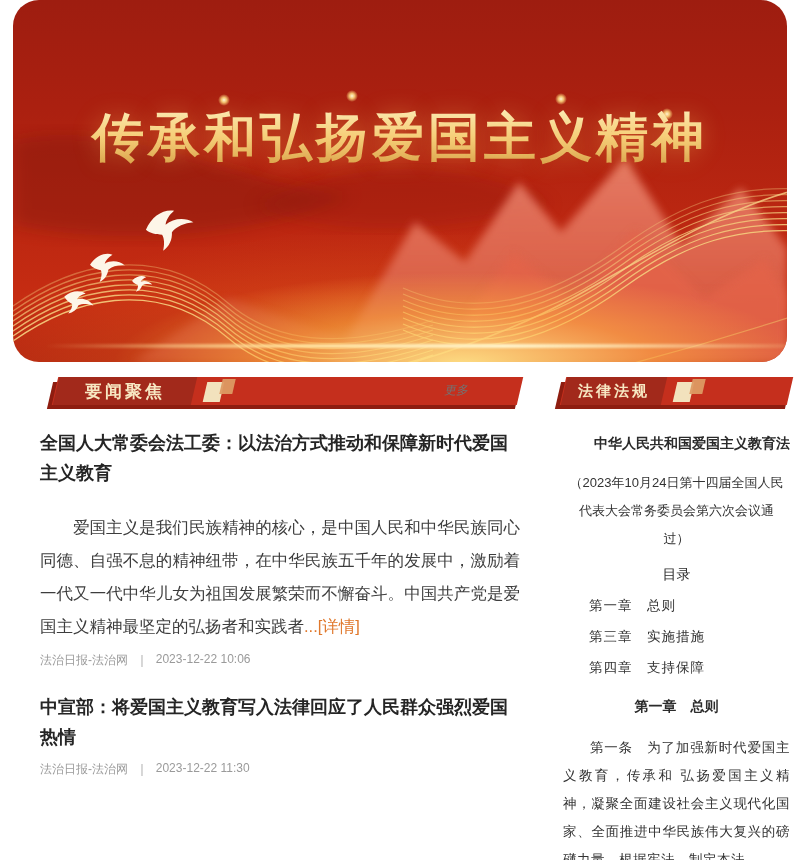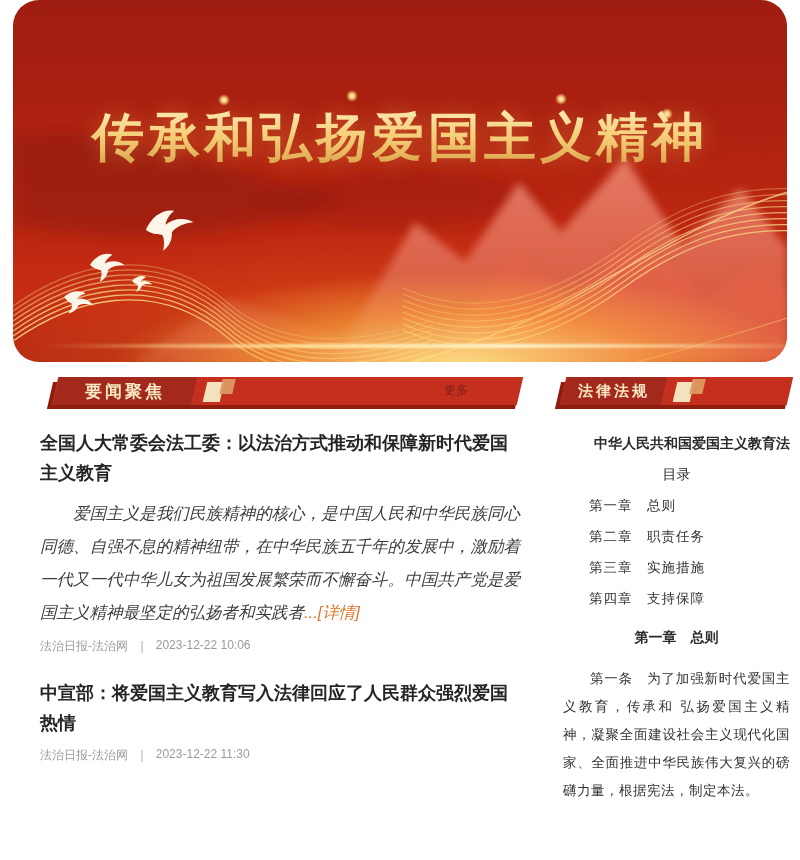--- a/index.html
+++ b/index.html
@@ -37,33 +37,33 @@
   .sec-head { position:relative; height:28px; }
   .sec-head .shadow { position:absolute; left:-5px; right:2px; top:5px; height:27px;
     background:#8e1d10; transform:skewX(-13deg); }
   .sec-head .bar { position:absolute; inset:0; background:#c52f1d; transform:skewX(-13deg); }
   .sec-head .label { position:absolute; left:1px; top:0; bottom:0; background:#a2291b;
     transform:skewX(-13deg); display:flex; align-items:center; justify-content:center; }
   .sec-head .label span { transform:skewX(13deg); color:#f7e7c2; font-weight:700; letter-spacing:3px; }
   .deco1 { position:absolute; top:5px; width:17px; height:20px; background:#f2e2bd; transform:skewX(-13deg); }
   .deco2 { position:absolute; top:2px; width:13px; height:15px; background:#dd9a63; transform:skewX(-13deg); opacity:.95; }
   .more-link { position:absolute; right:52px; top:0; bottom:2px; display:flex; align-items:center;
-    color:#7f1d1d; font-size:12px; cursor:pointer; text-decoration:none; }
+    color:#737373; font-size:12px; cursor:pointer; text-decoration:none;font-style:italic; }
 
   .head-left { margin-left:15px; }
   .head-left .label { width:138px; } .head-left .label span { font-size:17px; }
   .head-left .deco1 { left:150px; } .head-left .deco2 { left:166px; }
   .head-right .label { width:100px; } .head-right .label span { font-size:15px; }
   .head-right .deco1 { left:112px; } .head-right .deco2 { left:128px; }
 
   
   .article-title { margin:23px 0 4px; font-size:18px; line-height:30px; font-weight:700;
     color:#252525; cursor:pointer; }
-  .article-body { margin-top:9px; font-size:16.5px; line-height:33px; color:#3d3d3d;
-    text-indent:2em; text-align:justify;font-style:italic; }
+  .article-body { margin-top:23px; font-size:16.5px; line-height:33px; color:#3d3d3d;
+    text-indent:2em; text-align:justify; }
   .detail-link { color:#e0782c; cursor:pointer; }
   .source-line { margin:9px 0 2px; font-size:12px; color:#9a9a9a; display:flex; align-items:flex-start; gap:8px; }
 
   
   .law-title { margin-top:30px; font-size:14px; font-weight:700; color:#2b2b2b; text-align:right; }
   .law-sub { margin-top:16px; font-size:13px; line-height:28px; color:#333; text-align:center; padding:0 4px; }
   .toc-title { margin-top:13px; font-size:14px; font-weight:400; color:#2b2b2b; text-align:center; }
   .chapter-list { list-style:none; margin-top:4px; }
   .chapter-list li { margin-top:13px; font-size:13.5px; color:#333; padding-left:26px; letter-spacing:1px; }
   .sec1-heading { margin-top:21px; font-size:14px; font-weight:700; color:#2b2b2b; text-align:center; }
@@ -177,25 +177,25 @@
       <div class="shadow"></div>
       <div class="bar"></div>
       <div class="label">
         <span>法律法规</span>
       </div>
       <div class="deco1"></div>
       <div class="deco2"></div>
     </div>
 
     <div class="law-title">中华人民共和国爱国主义教育法</div>
+    <div class="law-sub">（2023年10月24日第十四届全国人民代表大会常务委员会第六次会议通过）</div>
     <div class="toc-title">目录</div>
 
     <ul class="chapter-list">
       <li>第一章　总则</li>
-      <li>第二章　职责任务</li>
       <li>第三章　实施措施</li>
       <li>第四章　支持保障</li>
     </ul>
 
     <div class="sec1-heading">第一章　总则</div>
     <div class="law-para">第一条　为了加强新时代爱国主义教育，传承和 弘扬爱国主义精神，凝聚全面建设社会主义现代化国家、全面推进中华民族伟大复兴的磅礴力量，根据宪法，制定本法。</div>
 
   </div>
 </div>
 

